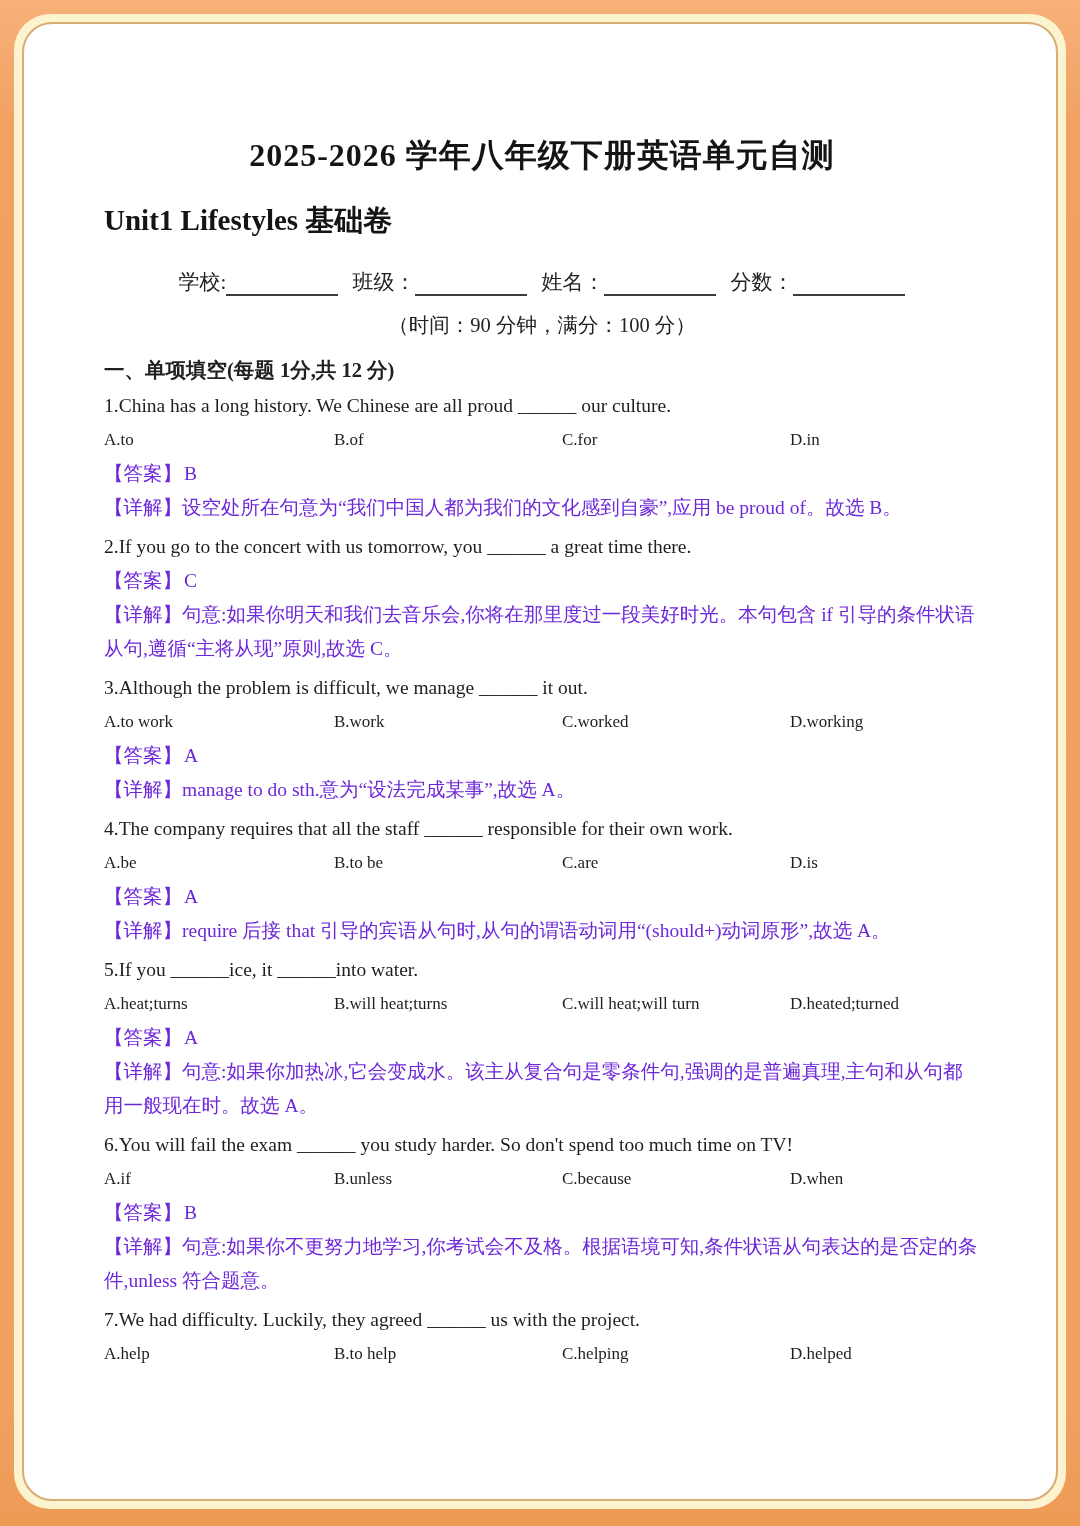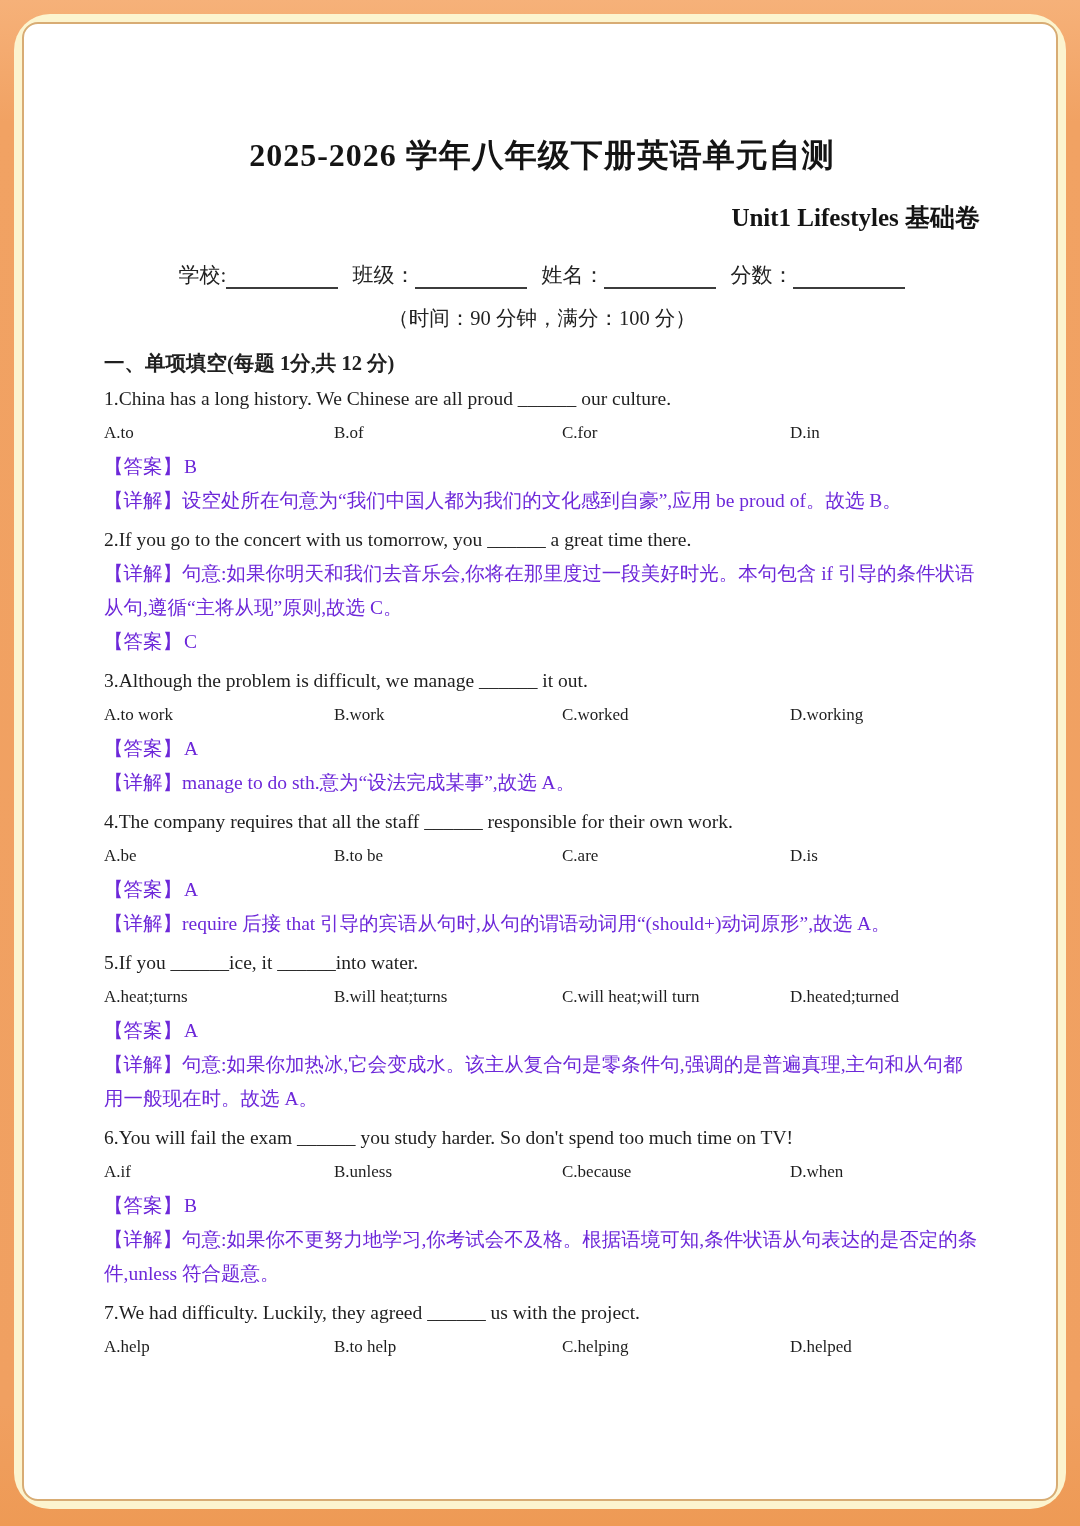--- a/index.html
+++ b/index.html
@@ -18,35 +18,35 @@
     left: 14px; top: 14px; right: 14px; bottom: 17px;
     background: #fcf4cf;
     border-radius: 36px;
     padding: 8px;
   }
   .sheet {
     width: 100%;
     height: 100%;
     background: #ffffff;
     border: 2px solid #d8ac74;
-    border-radius: 16px;
+    border-radius: 30px;
     padding: 110px 76px 40px 80px;
     overflow: hidden;
   }
   .title {
     text-align: center;
     font-size: 32px;
     font-weight: bold;
     margin: 0;
     color: #141414;
     letter-spacing: 1px;
   }
   .subtitle {
-    text-align: right;
-    font-size: 25px;
+    text-align: left;
+    font-size: 29px;
     font-weight: bold;
     margin: 23px 0 0 0;
     color: #141414;
   }
   .info-row {
     margin-top: 27px;
     display: flex;
     justify-content: center;
     align-items: flex-end;
     font-size: 21px;
@@ -119,22 +119,22 @@
         <span>B.of</span>
         <span>C.for</span>
         <span>D.in</span>
       </div>
       <p class="line red answer-line"><span>【答案】</span><span class="ans-letter">B</span></p>
       <p class="line red"><span>【详解】</span><span>设空处所在句意为“我们中国人都为我们的文化感到自豪”,应用 be proud of。故选 B。</span></p>
     </div>
 
     <div>
       <p class="line stem">2.If you go to the concert with us tomorrow, you ______ a great time there.</p>
+      <p class="line red answer-line"><span>【答案】</span><span class="ans-letter">C</span></p>
       <p class="line red"><span>【详解】</span><span>句意:如果你明天和我们去音乐会,你将在那里度过一段美好时光。本句包含 if 引导的条件状语从句,遵循“主将从现”原则,故选 C。</span></p>
-      <p class="line red answer-line"><span>【答案】</span><span class="ans-letter">C</span></p>
     </div>
 
     <div>
       <p class="line stem">3.Although the problem is difficult, we manage ______ it out.</p>
       <div class="opts">
         <span>A.to work</span>
         <span>B.work</span>
         <span>C.worked</span>
         <span>D.working</span>
       </div>

